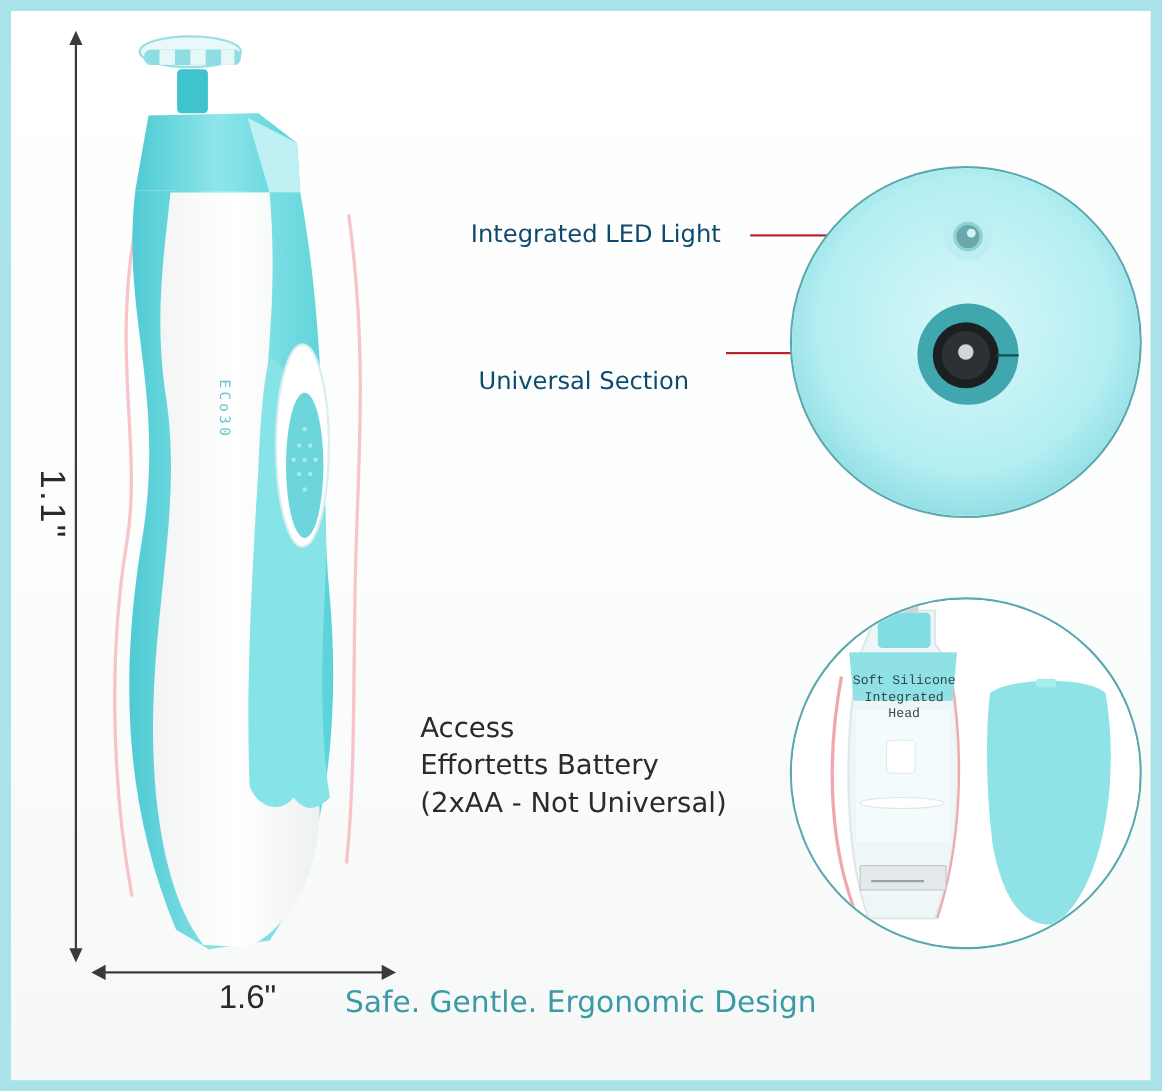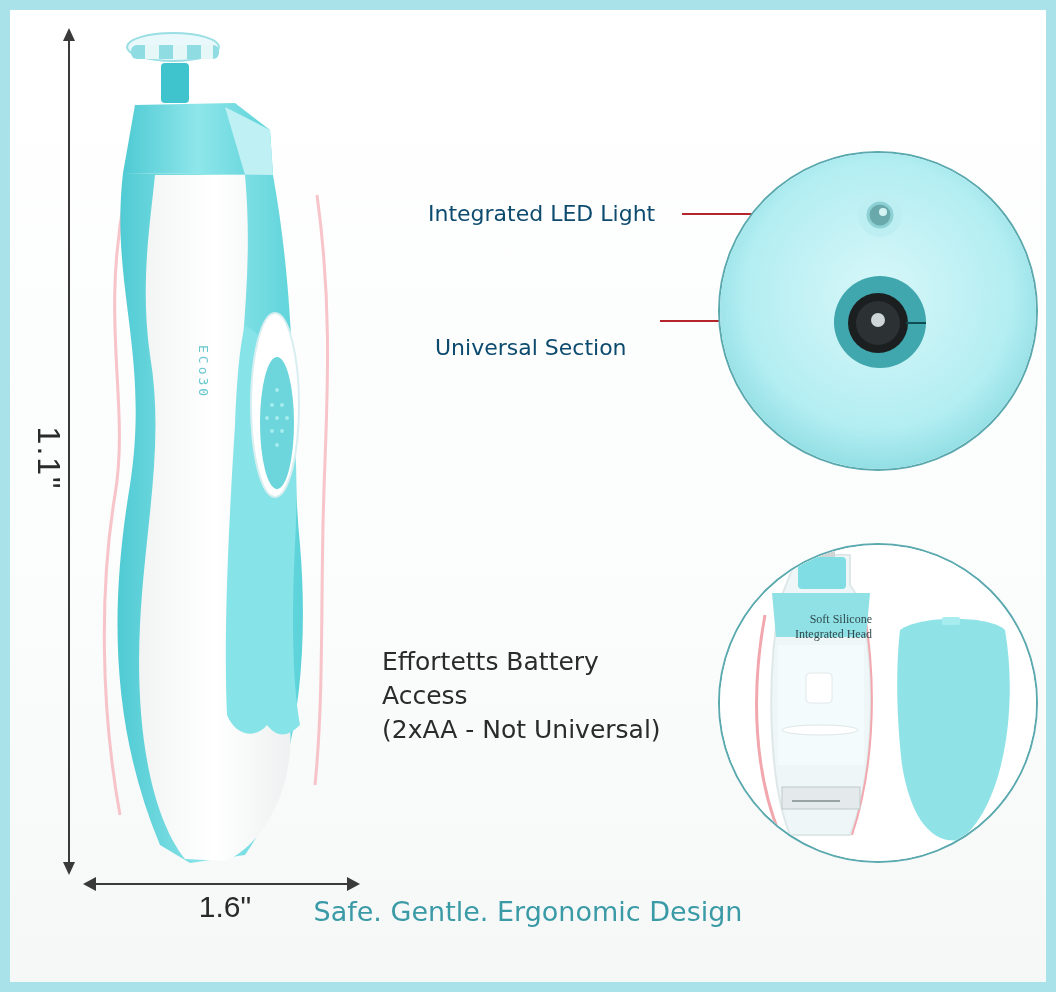--- a/index.html
+++ b/index.html
@@ -43,22 +43,22 @@
     left: 0; right: 0; top: 896px; text-align: center;
     font-size: 27px; color: #3a9aa6;
   }
 
   
   .circle {
     border-radius: 50%; overflow: hidden; border: 2px solid #5aa9ae;
     background: #ffffff;
   }
   .badge-text {
-    font-size: 12px; color: #2f4a4c; text-align: right; line-height: 15px;
-    font-family: Liberation Serif, serif;
+    font-size: 12px; color: #2f4a4c; text-align: center; line-height: 15px;
+    font-family: Liberation Mono, monospace;
   }
   .model-text {
     left: 211px; top: 345px; font-size: 13px; color: #66c7cf;
     transform: rotate(90deg); transform-origin: left top; letter-spacing: 3px;
     font-family: "DejaVu Sans Mono", monospace;
   }
 </style>
 </head>
 <body>
 
@@ -146,22 +146,22 @@
 
     <circle cx="160" cy="169" r="46" fill="#3fa7ad"></circle>
     <circle cx="158" cy="170" r="30" fill="#1b1f20"></circle>
     <circle cx="158" cy="170" r="22" fill="#2c3233"></circle>
     <circle cx="158" cy="167" r="7" fill="#cfd6d8"></circle>
     <line x1="186" y1="170" x2="206" y2="170" stroke="#0f4d52" stroke-width="2"></line>
   </svg>
 </div>
 
 <div class="abs battery-text">
+  <div>Access</div>
   <div>Effortetts Battery</div>
-  <div>Access</div>
   <div>(2xAA - Not Universal)</div>
 </div>
 
 <div class="abs circle" style="left:718px; top:543px; width:316px; height:316px;">
   <svg class="abs" style="left:0; top:0;" width="316" height="316" viewBox="0 0 316 316">
     <rect width="316" height="316" fill="#ffffff"></rect>
 
     <path d="M78 10 L 130 10 L 130 40 L 140 55 C 160 140, 150 240, 130 290 L 70 290 C 50 240, 45 140, 60 55 Z" fill="#eef6f7" stroke="#dfe8e9" stroke-width="2"></path>
     <path d="M45 70 C 30 150, 35 230, 60 290" fill="none" stroke="#f2a7ae" stroke-width="3"></path>
     <path d="M145 70 C 158 150, 152 230, 132 290" fill="none" stroke="#f2a7ae" stroke-width="2"></path>

